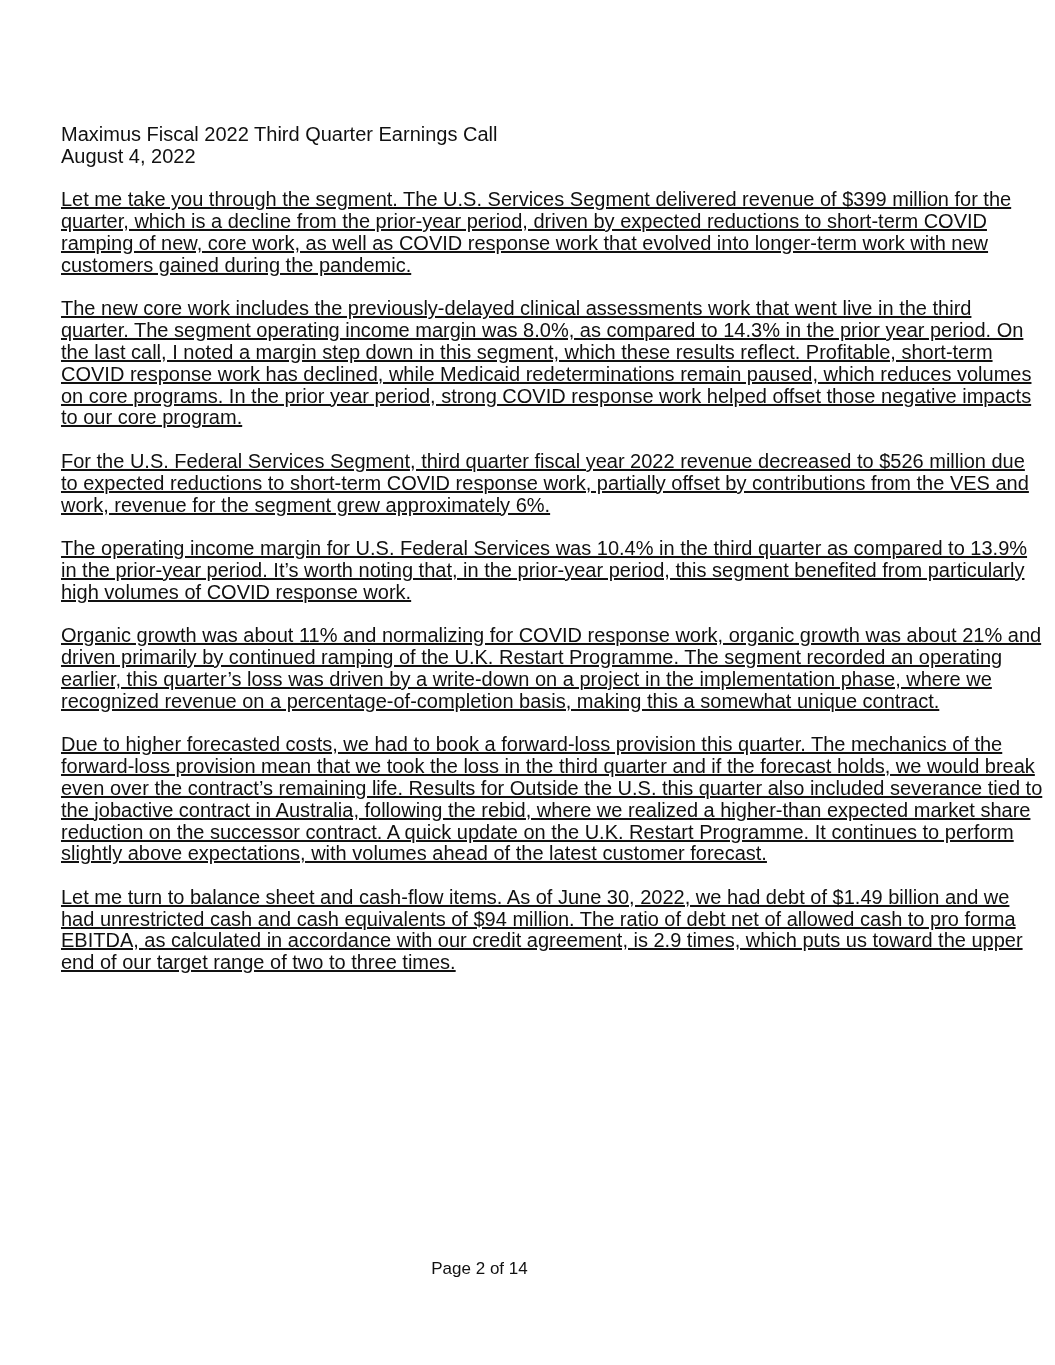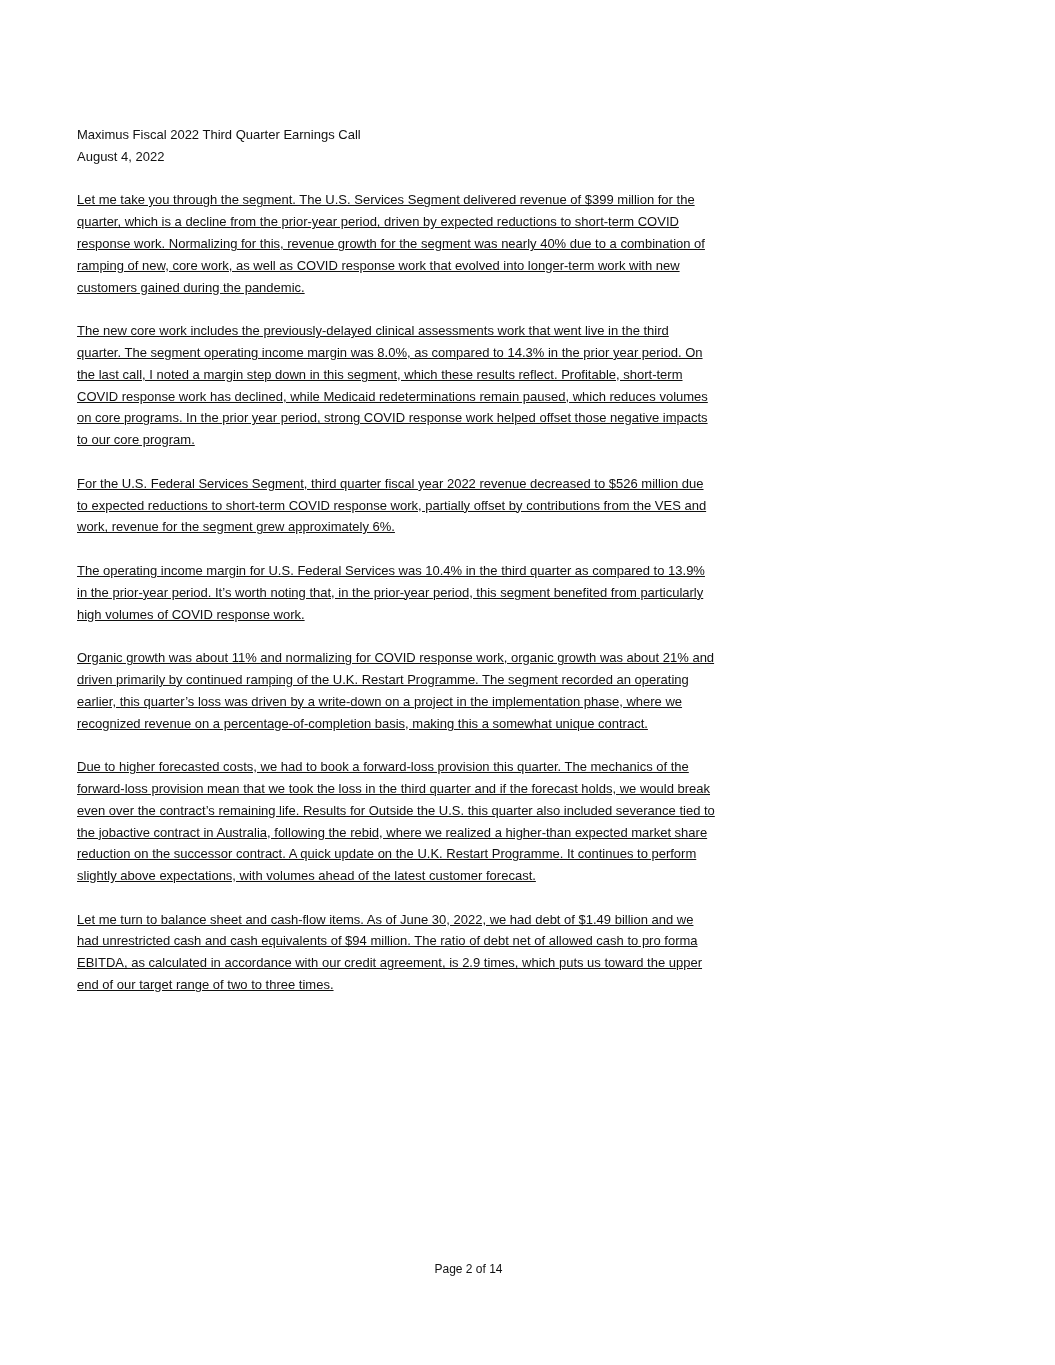--- a/index.html
+++ b/index.html
@@ -10,61 +10,61 @@
     body {
       width: 1055px;
       height: 1365px;
       position: relative;
       overflow: hidden;
       font-family: "Liberation Sans", sans-serif;
       color: #111111;
     }
     .page {
       position: absolute;
-      left: 77px;
+      left: 61px;
       top: 124px;
       width: 940px;
-      font-size: 13px;
+      font-size: 20px;
       line-height: 21.8px;
     }
     .header-line {
       display: block;
       white-space: nowrap;
     }
     .para {
       margin-top: 21.8px;
       text-decoration: underline;
     }
     .line {
       display: block;
       white-space: nowrap;
     }
     .footer {
       position: absolute;
       left: 0;
       width: 937px;
       top: 1258px;
       text-align: center;
-      font-size: 12px;
+      font-size: 17px;
       line-height: 22px;
+      padding-left: 11px;
     }
   </style>
 </head>
 <body>
 
 <div class="page">
   <div>
     <span class="header-line">Maximus Fiscal 2022 Third Quarter Earnings Call</span>
     <span class="header-line">August 4, 2022</span>
   </div>
   <div id="paragraphs">
       <div class="para">
         <span class="line">Let me take you through the segment. The U.S. Services Segment delivered revenue of $399 million for the</span>
         <span class="line">quarter, which is a decline from the prior-year period, driven by expected reductions to short-term COVID</span>
-        <span class="line">response work. Normalizing for this, revenue growth for the segment was nearly 40% due to a combination of</span>
         <span class="line">ramping of new, core work, as well as COVID response work that evolved into longer-term work with new</span>
         <span class="line">customers gained during the pandemic.</span>
       </div>
       <div class="para">
         <span class="line">The new core work includes the previously-delayed clinical assessments work that went live in the third</span>
         <span class="line">quarter. The segment operating income margin was 8.0%, as compared to 14.3% in the prior year period. On</span>
         <span class="line">the last call, I noted a margin step down in this segment, which these results reflect. Profitable, short-term</span>
         <span class="line">COVID response work has declined, while Medicaid redeterminations remain paused, which reduces volumes</span>
         <span class="line">on core programs. In the prior year period, strong COVID response work helped offset those negative impacts</span>
         <span class="line">to our core program.</span>

